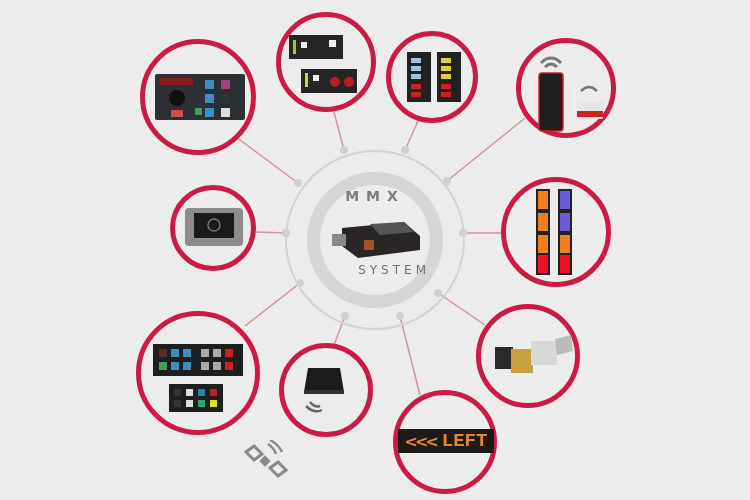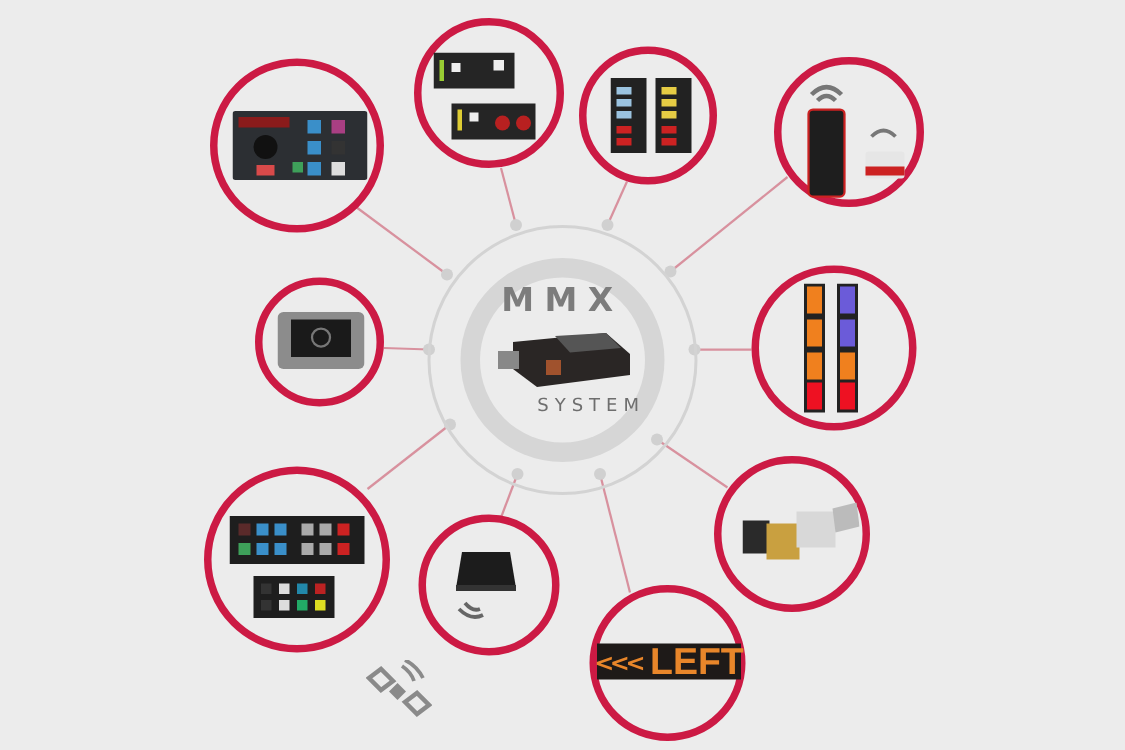--- a/index.html
+++ b/index.html
@@ -2,26 +2,26 @@
 <html><head>
 <meta charset="utf-8">
 <style>
   html,body{margin:0;padding:0;}
   body{width:750px;height:500px;background:#ececec;position:relative;overflow:hidden;font-family:"DejaVu Sans","Liberation Sans",sans-serif;}
   svg.lines{position:absolute;left:0;top:0;}
   .sat{position:absolute;border:5px solid #cc1a44;border-radius:50%;box-sizing:border-box;background:#ececec;}
   .hub-ring{position:absolute;left:285px;top:150px;width:180px;height:180px;border-radius:50%;border:2px solid #d3d3d3;box-sizing:border-box;}
   .hub-grey{position:absolute;left:307px;top:172px;width:136px;height:136px;border-radius:50%;background:#d6d6d6;}
   .hub-white{position:absolute;left:320px;top:185px;width:110px;height:110px;border-radius:50%;background:#ececec;}
-  .hub-title{position:absolute;left:320px;top:188px;width:110px;text-align:center;font-size:22px;font-weight:bold;letter-spacing:7px;color:#7c7c7c;}
+  .hub-title{position:absolute;left:320px;top:188px;width:110px;text-align:center;font-size:14px;font-weight:bold;letter-spacing:7px;color:#7c7c7c;}
   .hub-sub{position:absolute;left:320px;top:263px;width:110px;text-align:right;font-size:12px;letter-spacing:4px;color:#6e6e6e;}
   .dev{position:absolute;}
   .left-sign{position:absolute;left:398px;top:429px;width:96px;height:24px;background:#1e1a18;display:flex;align-items:center;justify-content:center;gap:6px;}
   .left-sign .chev{color:#e8862a;font-weight:bold;font-size:16px;letter-spacing:-3px;}
-  .left-sign .txt{color:#e8862a;font-family:Liberation Sans, sans-serif;font-size:25px;font-weight:bold;}
+  .left-sign .txt{color:#e8862a;font-family:Liberation Mono, monospace;font-size:19px;font-weight:bold;}
 </style>
 </head>
 <body>
 
 <svg class="lines" width="750" height="500">
   <g stroke="#d8919e" stroke-width="1.5">
     <line x1="298" y1="183" x2="236" y2="137"></line>
     <line x1="344" y1="150" x2="334" y2="112"></line>
     <line x1="405" y1="150" x2="418" y2="121"></line>
     <line x1="447" y1="181" x2="525" y2="118"></line>

